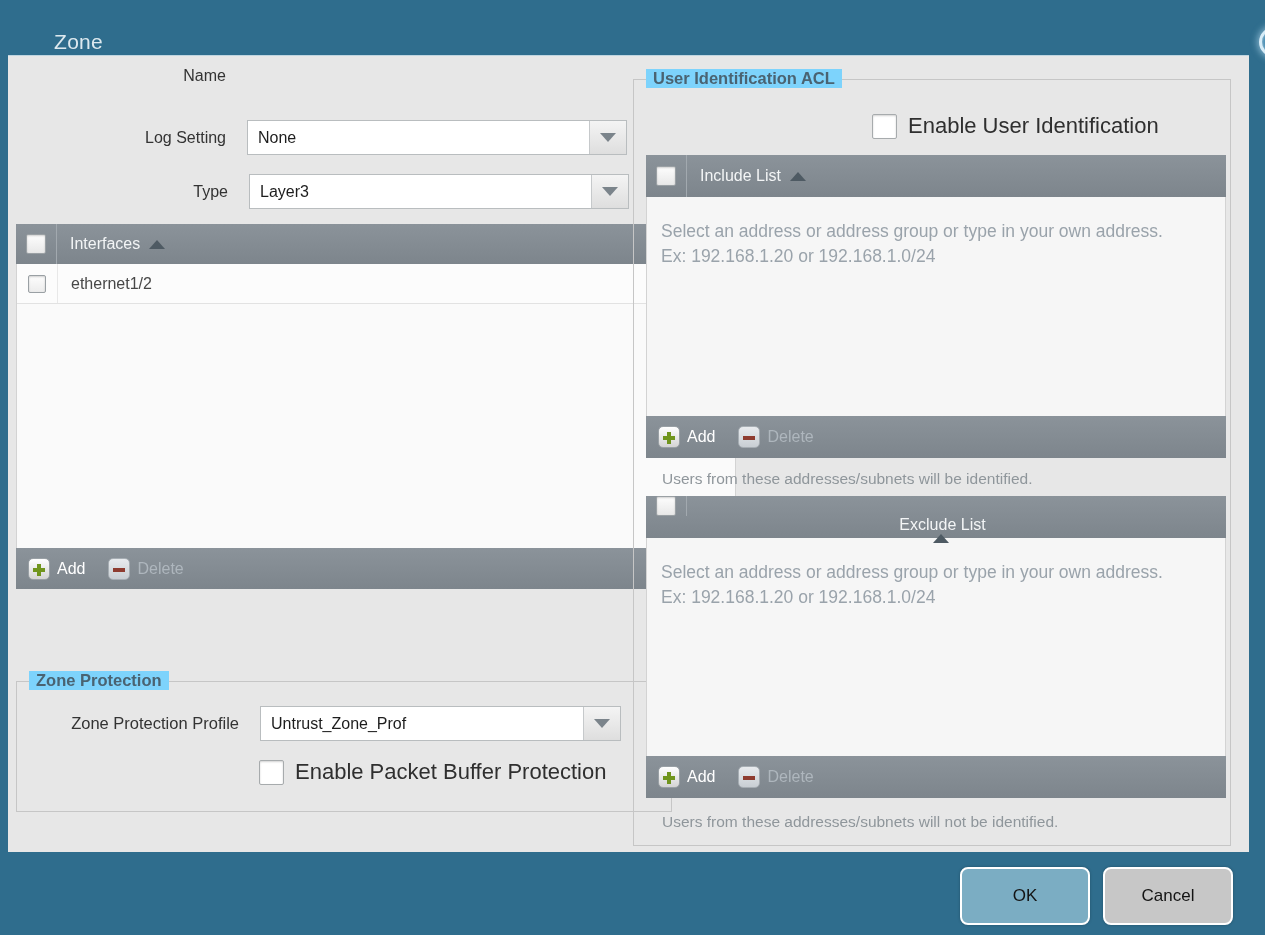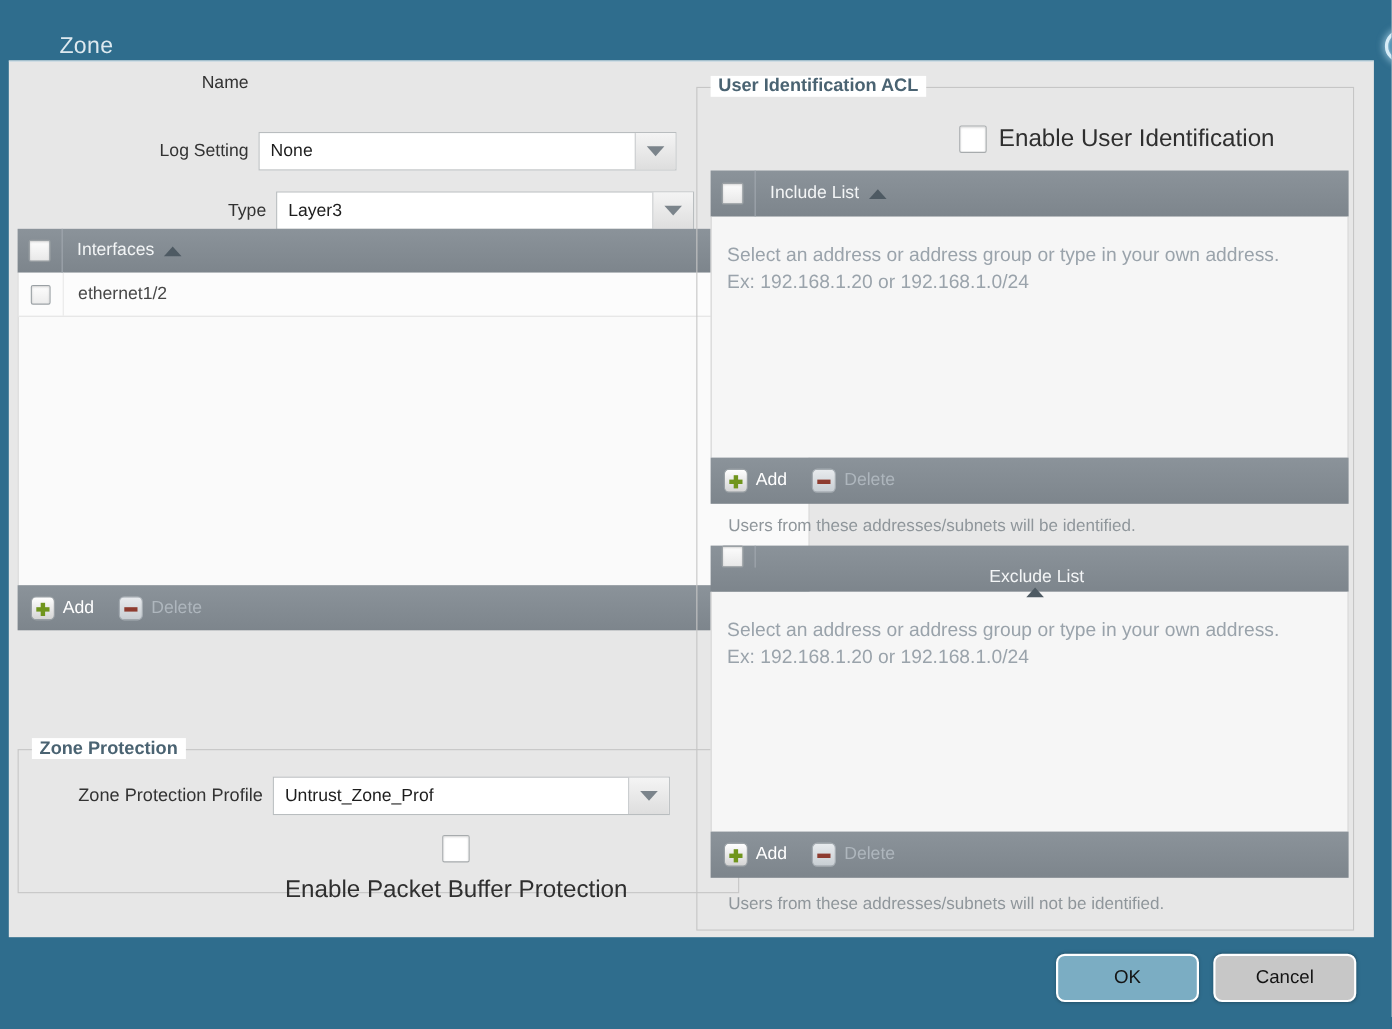--- a/index.html
+++ b/index.html
@@ -26,21 +26,21 @@
     color:#ffffff; font-size:18px; font-weight:bold; line-height:24px;
   }
 
   
   .dialog {
     position:absolute; left:8px; top:55px; width:1241px; height:797px;
     background:#e7e7e7; border-top:1px solid #bfd5e0;
   }
 
   
-  .form-row { position:absolute; display:flex; align-items:center; }
+  .form-row { position:absolute; display:flex; align-items:center;gap:12px; }
   .form-row .lbl { width:227px; text-align:right; padding-right:9px; font-size:16px; color:#333; }
   .text-input {
     width:369px; height:34px; border:1px solid #b9bdbf; background:#fff;
     font-family:inherit; font-size:16px; color:#1d1d1d; padding:0 10px; outline:none;
   }
   .select { display:flex; width:380px; height:35px; border:1px solid #b9bdbf; background:#fff; cursor:pointer; }
   .select .val { flex:1; font-size:16px; color:#1d1d1d; line-height:33px; padding:0 10px; overflow:hidden; white-space:nowrap; }
   .select .arrow-btn {
     width:37px; background:linear-gradient(#f4f4f4,#dedede); border-left:1px solid #c6c9cb;
     display:flex; align-items:center; justify-content:center; cursor:pointer;
@@ -76,35 +76,35 @@
   .tbl-btn.disabled .t { color:#aeb6bd; }
   .sq-icon { position:relative; width:22px; height:22px; border-radius:5px; border:1px solid #99a0a5; background:linear-gradient(#ffffff,#d4d4d4); }
   .tbl-btn.disabled .sq-icon { background:linear-gradient(#e8ebee,#c8ced3); border-color:#a6adb3; }
   .plus-icon::before  { content:""; position:absolute; left:4px;  top:9px; width:12px; height:4px; background:#70951d; }
   .plus-icon::after   { content:""; position:absolute; left:8px;  top:5px; width:4px;  height:12px; background:#70951d; }
   .minus-icon::before { content:""; position:absolute; left:4px;  top:9px; width:12px; height:4px; background:#8e3c30; }
 
   
   .fset { position:absolute; border:1px solid #c6c6c6; }
   .fset .legend {
-    position:absolute; top:-11px; left:12px; background:#ffffff; padding:0 7px;
+    position:absolute; top:-11px; left:12px; background:#7dd3fc; padding:0 7px;
     font-size:16.5px; font-weight:bold; color:#4a6372; white-space:nowrap;
   }
 
   .cb-row { position:absolute; display:flex; align-items:center; gap:11px; }
   .cb-row .cbl { font-size:22px; color:#2f2f2f; }
 
   .placeholder-text {
     padding:22px 0 0 14px; max-width:520px; font-size:17.5px; line-height:1.45; color:#9aa3ab;
   }
   .helper { position:absolute; font-size:15.5px; color:#8f969b;margin-left:15px; }
 
   
   .btn {
-    position:absolute; width:130px; height:44px; border:2px solid #ffffff; border-radius:8px;
+    position:absolute; width:130px; height:58px; border:2px solid #ffffff; border-radius:8px;
     font-family:inherit; font-size:17px; color:#141414; cursor:pointer;
     box-shadow:0 0 3px rgba(0,0,0,0.25);
   }
   .btn-ok { background:#7badc3; }
   .btn-cancel { background:#c7c7c7; }
 </style>
 </head>
 <body>
 
 <div class="screen">
@@ -123,31 +123,31 @@
     <div class="form-row" style="left:0; top:64px;">
       <div class="lbl">Log Setting</div>
       <div class="select">
         <div class="val">None</div>
         <div class="arrow-btn">
           <span class="chev-down"></span>
         </div>
       </div>
     </div>
 
-    <div class="form-row" style="left:16px; top:118px;">
+    <div class="form-row" style="left:2px; top:118px;">
       <div class="lbl">Type</div>
       <div class="select">
         <div class="val">Layer3</div>
         <div class="arrow-btn">
           <span class="chev-down"></span>
         </div>
       </div>
     </div>
 
-    <div class="panel" style="left:8px; top:152px; width:720px;">
+    <div class="panel" style="left:8px; top:168px; width:720px;">
       <div class="panel-header">
         <div class="cb-cell">
           <span class="cb md"></span>
         </div>
         <span class="hdr-lbl">Interfaces</span>
         <span class="sort-asc"></span>
       </div>
       <div class="panel-body" style="height:284px;">
         <div class="iface-row">
           <div class="cb-cell">
@@ -172,21 +172,21 @@
       <span class="legend">Zone Protection</span>
       <div class="form-row" style="left:0; top:24px;">
         <div class="lbl" style="width:231px; font-size:16.5px;">Zone Protection Profile</div>
         <div class="select" style="width:361px;">
           <div class="val">Untrust_Zone_Prof</div>
           <div class="arrow-btn">
             <span class="chev-down"></span>
           </div>
         </div>
       </div>
-      <div class="cb-row" style="left:242px; top:77px;flex-direction:column;">
+      <div class="cb-row" style="left:242px; top:77px;">
         <span class="cb lg"></span>
         <span class="cbl">Enable Packet Buffer Protection</span>
       </div>
     </div>
 
     <div class="fset" style="left:625px; top:23px; width:598px; height:767px;">
       <span class="legend">User Identification ACL</span>
 
       <div class="cb-row" style="left:238px; top:33px;">
         <span class="cb lg"></span>

